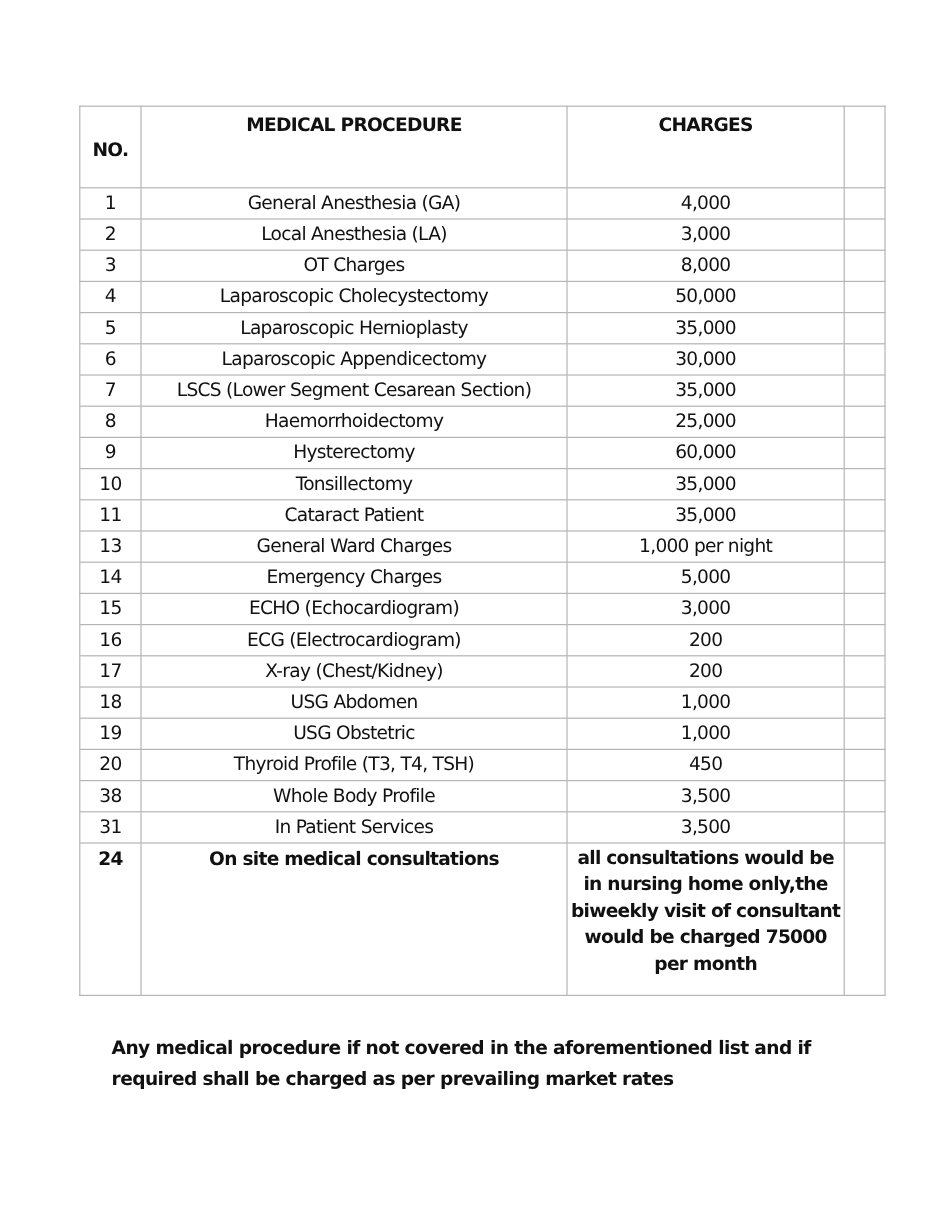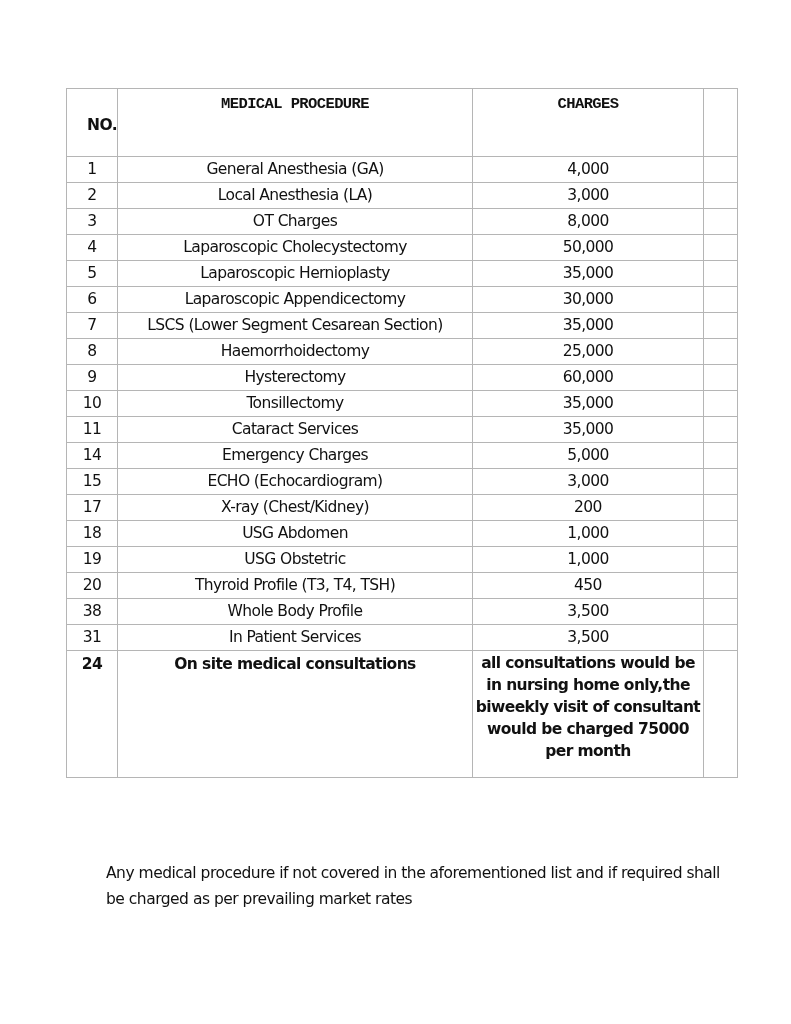--- a/index.html
+++ b/index.html
@@ -12,27 +12,27 @@
     }
     .table td {
       border: 1px solid #b5b5b5; padding: 0; text-align: center; vertical-align: middle;
       line-height: 25px; height: 25px;
     }
     .table col.c-no { width: 51px; }
     .table col.c-proc { width: 355px; }
     .table col.c-charge { width: 231px; }
     .table col.c-extra { width: 34px; }
     .table tr.head td { height: 49px; font-weight: bold; }
-    .head .h-no { vertical-align: bottom; padding-bottom: 18px; text-align: right; }
-    .head .h-proc, .head .h-charge { vertical-align: top; padding-top: 3px; font-family: Liberation Mono, monospace; }
+    .head .h-no { vertical-align: bottom; padding-bottom: 18px; }
+    .head .h-proc, .head .h-charge { vertical-align: top; padding-top: 3px; }
     .table tr.multi td { vertical-align: top; padding-top: 1px; font-weight: bold; }
     .table tr.multi td.charge { line-height: 22px; padding-bottom: 15px; }
     .footnote {
-      position: absolute; left: 106px; top: 860px; width: 620px;
-      font-size: 15.5px; letter-spacing: -0.5px; line-height: 26px;
+      position: absolute; left: 93px; top: 860px; width: 620px;
+      font-size: 15.5px; letter-spacing: -0.5px; line-height: 26px; font-weight: bold;
     }
   </style>
 </head>
 <body>
 
 <table class="table">
   <colgroup>
     <col class="c-no">
       <col class="c-proc">
       <col class="c-charge">
@@ -100,34 +100,46 @@
         <td></td>
       </tr>
       <tr>
         <td>10</td>
         <td>Tonsillectomy</td>
         <td class="charge">35,000</td>
         <td></td>
       </tr>
       <tr>
         <td>11</td>
-        <td>Cataract Services</td>
+        <td>Cataract Patient</td>
         <td class="charge">35,000</td>
+        <td></td>
+      </tr>
+      <tr>
+        <td>13</td>
+        <td>General Ward Charges</td>
+        <td class="charge">1,000 per night</td>
         <td></td>
       </tr>
       <tr>
         <td>14</td>
         <td>Emergency Charges</td>
         <td class="charge">5,000</td>
         <td></td>
       </tr>
       <tr>
         <td>15</td>
         <td>ECHO (Echocardiogram)</td>
         <td class="charge">3,000</td>
+        <td></td>
+      </tr>
+      <tr>
+        <td>16</td>
+        <td>ECG (Electrocardiogram)</td>
+        <td class="charge">200</td>
         <td></td>
       </tr>
       <tr>
         <td>17</td>
         <td>X-ray (Chest/Kidney)</td>
         <td class="charge">200</td>
         <td></td>
       </tr>
       <tr>
         <td>18</td>

